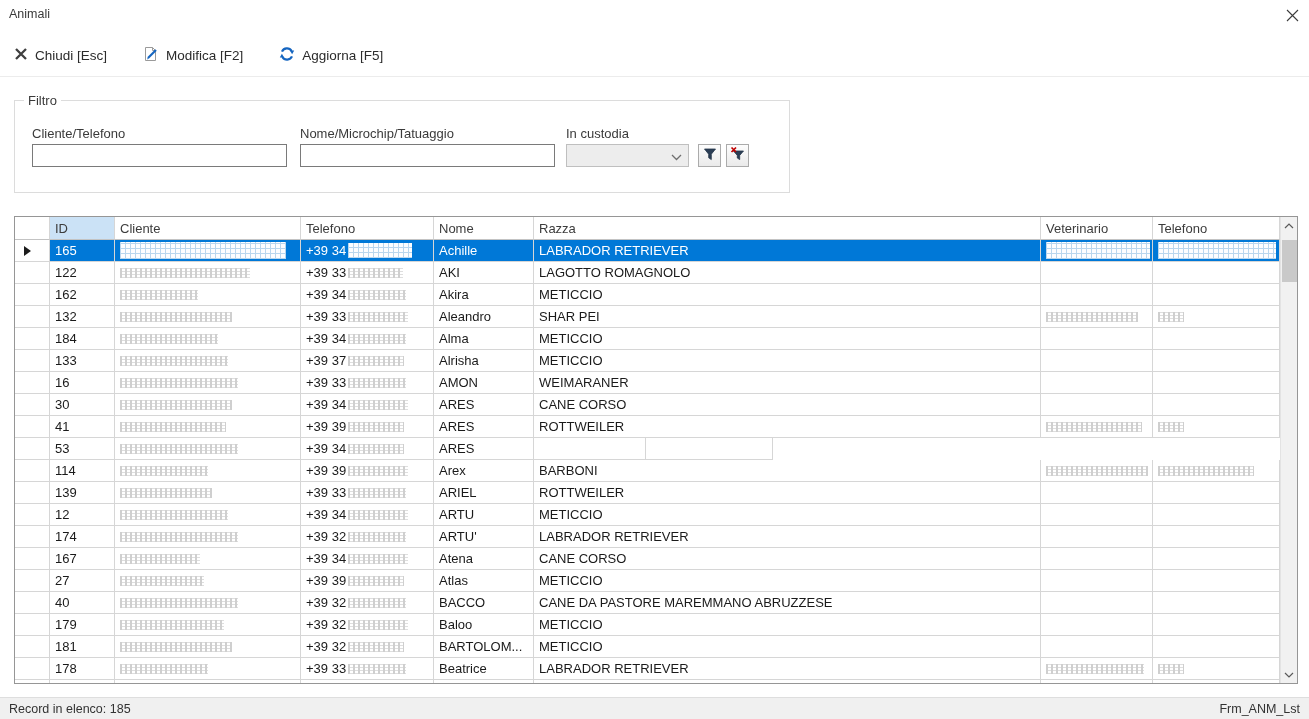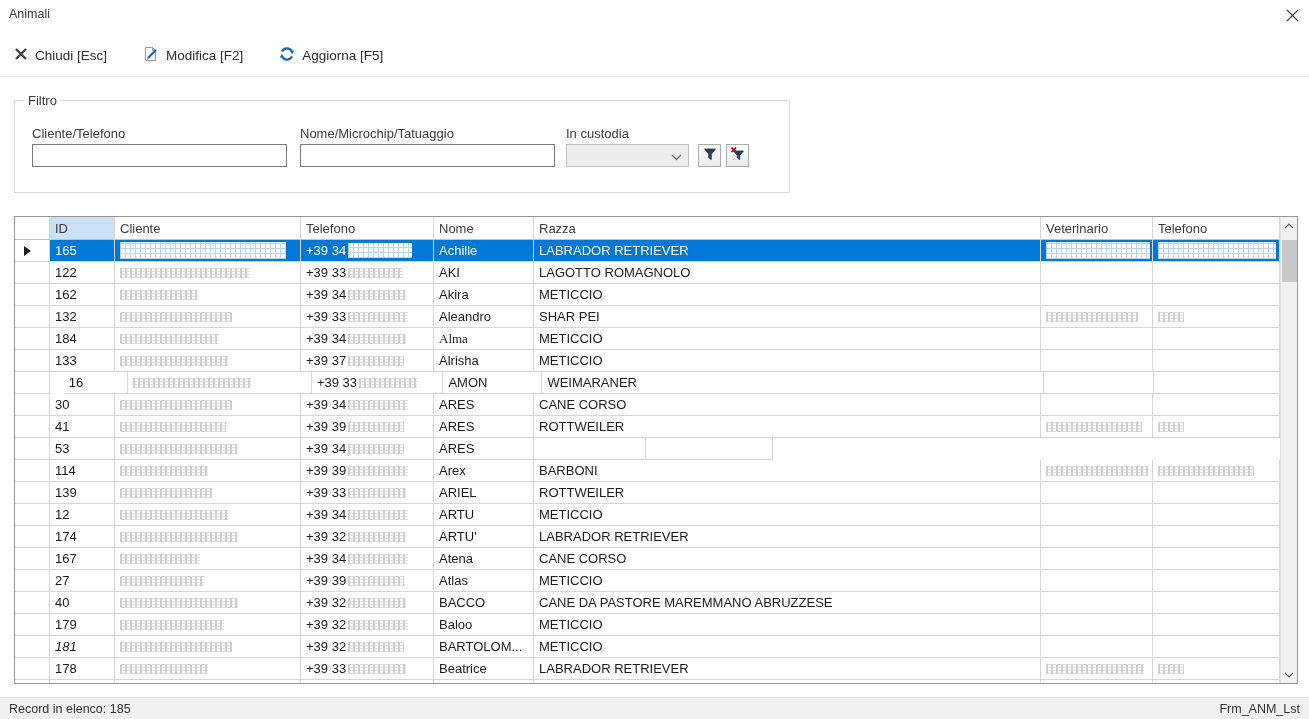--- a/index.html
+++ b/index.html
@@ -235,21 +235,21 @@
           <div class="grow">
             <div class="gcell rowsel" style="width: 35px;"></div>
             <div class="gcell" style="width: 65px;">184</div>
             <div class="gcell" style="width: 186px;">
               <span class="redact-gray" style="width: 98px;"></span>
             </div>
             <div class="gcell" style="width: 133px;">
               <span style="margin-right: 2px;">+39 34</span>
               <span class="redact-gray" style="width: 58px;"></span>
             </div>
-            <div class="gcell nome" style="width: 100px; font-family: Liberation Serif, serif;">Alma</div>
+            <div class="gcell nome" style="width: 100px;">Alma</div>
             <div class="gcell" style="width: 507px;">METICCIO</div>
             <div class="gcell" style="width: 112px;"></div>
             <div class="gcell" style="width: 127px;"></div>
           </div>
           <div class="grow">
             <div class="gcell rowsel" style="width: 35px;"></div>
             <div class="gcell" style="width: 65px;">133</div>
             <div class="gcell" style="width: 186px;">
               <span class="redact-gray" style="width: 108px;"></span>
             </div>
@@ -257,21 +257,21 @@
               <span style="margin-right: 2px;">+39 37</span>
               <span class="redact-gray" style="width: 56px;"></span>
             </div>
             <div class="gcell nome" style="width: 100px;">Alrisha</div>
             <div class="gcell" style="width: 507px;">METICCIO</div>
             <div class="gcell" style="width: 112px;"></div>
             <div class="gcell" style="width: 127px;"></div>
           </div>
           <div class="grow">
             <div class="gcell rowsel" style="width: 35px;"></div>
-            <div class="gcell" style="width: 65px; margin-left: 14px;">16</div>
+            <div class="gcell" style="width: 65px;">16</div>
             <div class="gcell" style="width: 186px;">
               <span class="redact-gray" style="width: 118px;"></span>
             </div>
             <div class="gcell" style="width: 133px;">
               <span style="margin-right: 2px;">+39 33</span>
               <span class="redact-gray" style="width: 58px;"></span>
             </div>
             <div class="gcell nome" style="width: 100px;">AMON</div>
             <div class="gcell" style="width: 507px;">WEIMARANER</div>
             <div class="gcell" style="width: 112px;"></div>
@@ -444,21 +444,21 @@
               <span style="margin-right: 2px;">+39 32</span>
               <span class="redact-gray" style="width: 60px;"></span>
             </div>
             <div class="gcell nome" style="width: 100px;">Baloo</div>
             <div class="gcell" style="width: 507px;">METICCIO</div>
             <div class="gcell" style="width: 112px;"></div>
             <div class="gcell" style="width: 127px;"></div>
           </div>
           <div class="grow">
             <div class="gcell rowsel" style="width: 35px;"></div>
-            <div class="gcell" style="width: 65px; font-style: italic;">181</div>
+            <div class="gcell" style="width: 65px;">181</div>
             <div class="gcell" style="width: 186px;">
               <span class="redact-gray" style="width: 112px;"></span>
             </div>
             <div class="gcell" style="width: 133px;">
               <span style="margin-right: 2px;">+39 32</span>
               <span class="redact-gray" style="width: 56px;"></span>
             </div>
             <div class="gcell nome" style="width: 100px;">BARTOLOM...</div>
             <div class="gcell" style="width: 507px;">METICCIO</div>
             <div class="gcell" style="width: 112px;"></div>

